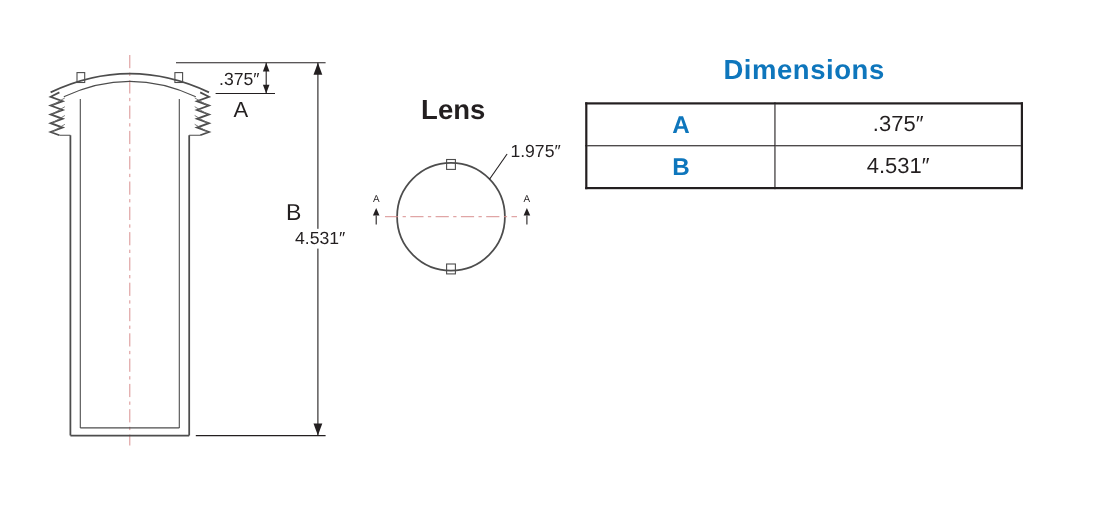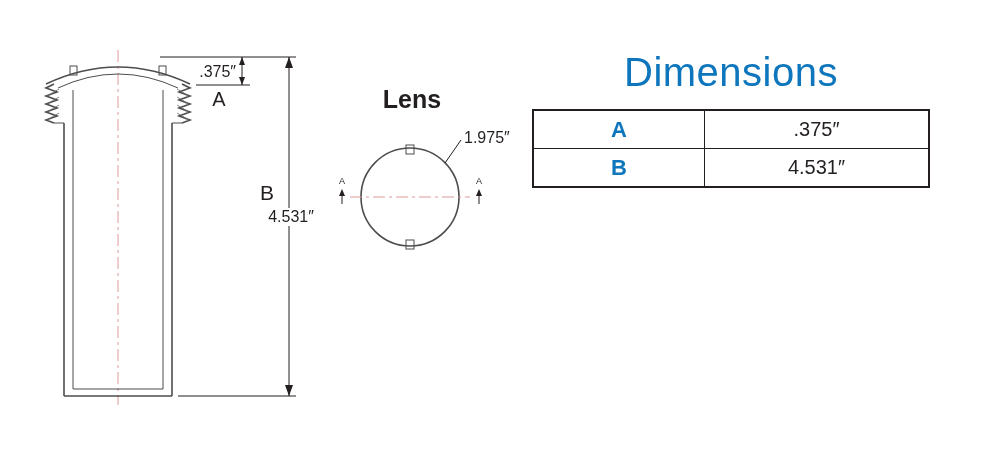--- a/index.html
+++ b/index.html
@@ -20,22 +20,22 @@
   .hatch{stroke:#6d6d6d;stroke-width:0.8;}
   .dim-line{stroke:#231f20;stroke-width:1;fill:none;}
   .arrow{fill:#231f20;stroke:none;}
   .centerline{stroke:#d98f8f;stroke-width:0.9;fill:none;stroke-dasharray:12 4 3 4;}
   .panel{
     position:absolute;left:532px;top:50px;width:398px;
   }
   .panel h1{
     margin:0 0 14px 0;
     text-align:center;
-    font-size:40px;
-    font-weight:normal;
+    font-size:25px;
+    font-weight:bold;
     color:#0e76bc;
     letter-spacing:0.5px;
   }
   table.dim-table{
     width:100%;
     border-collapse:collapse;
     border:2.5px solid #231f20;
   }
   table.dim-table td{
     border:1.5px solid #231f20;

